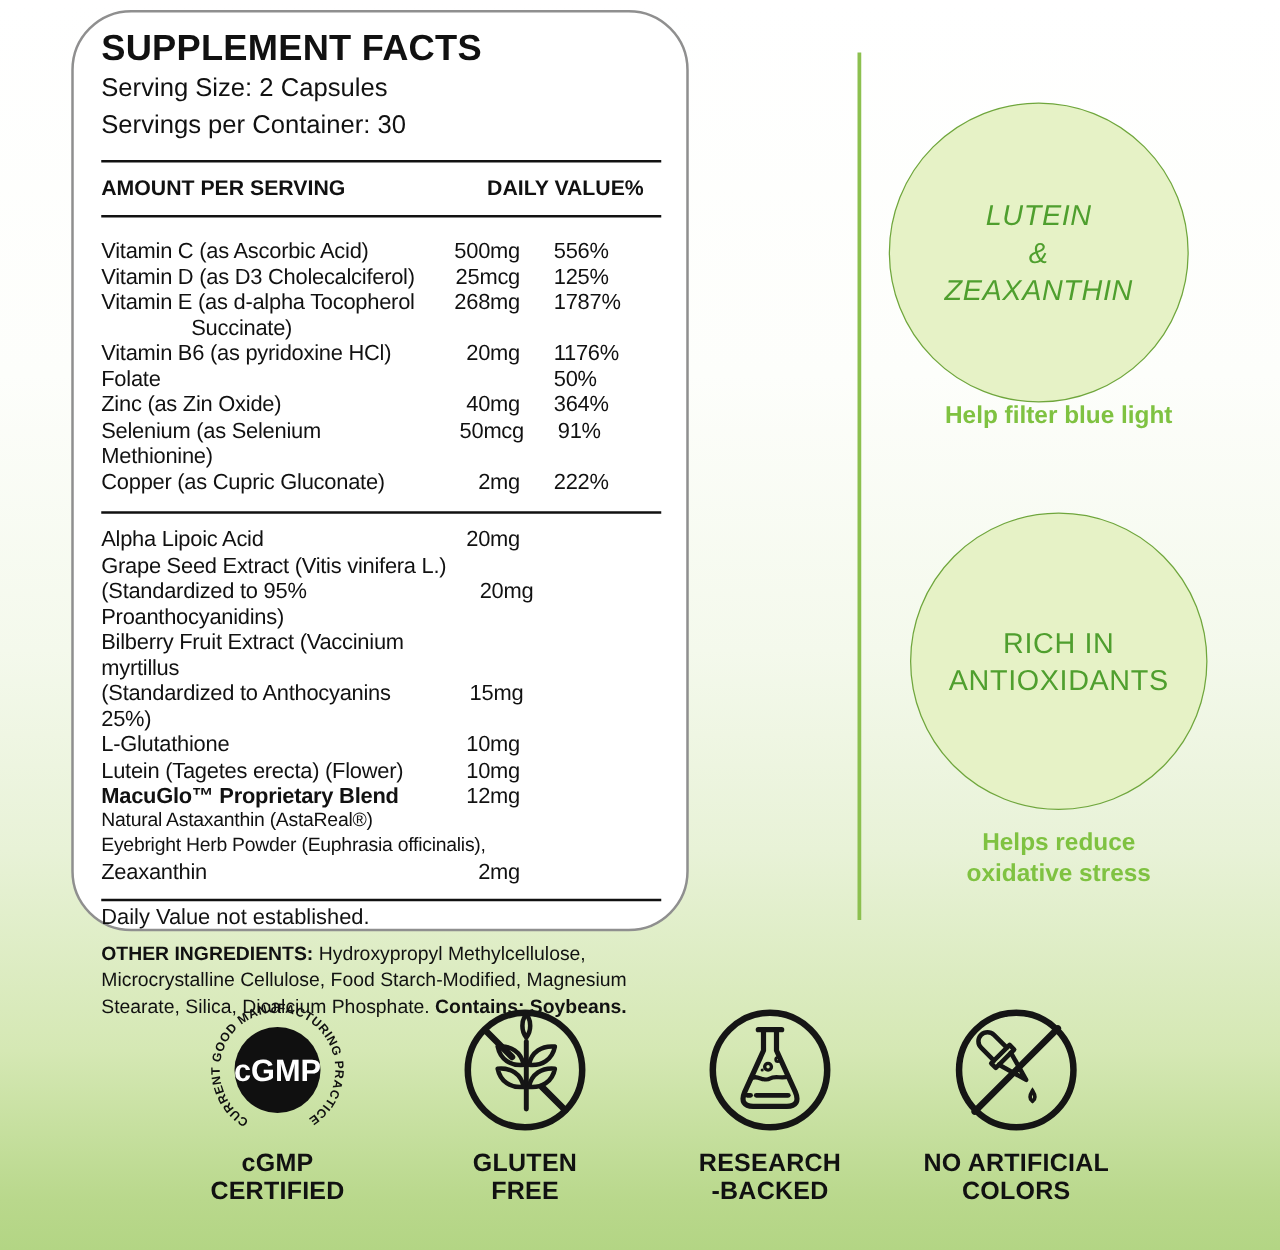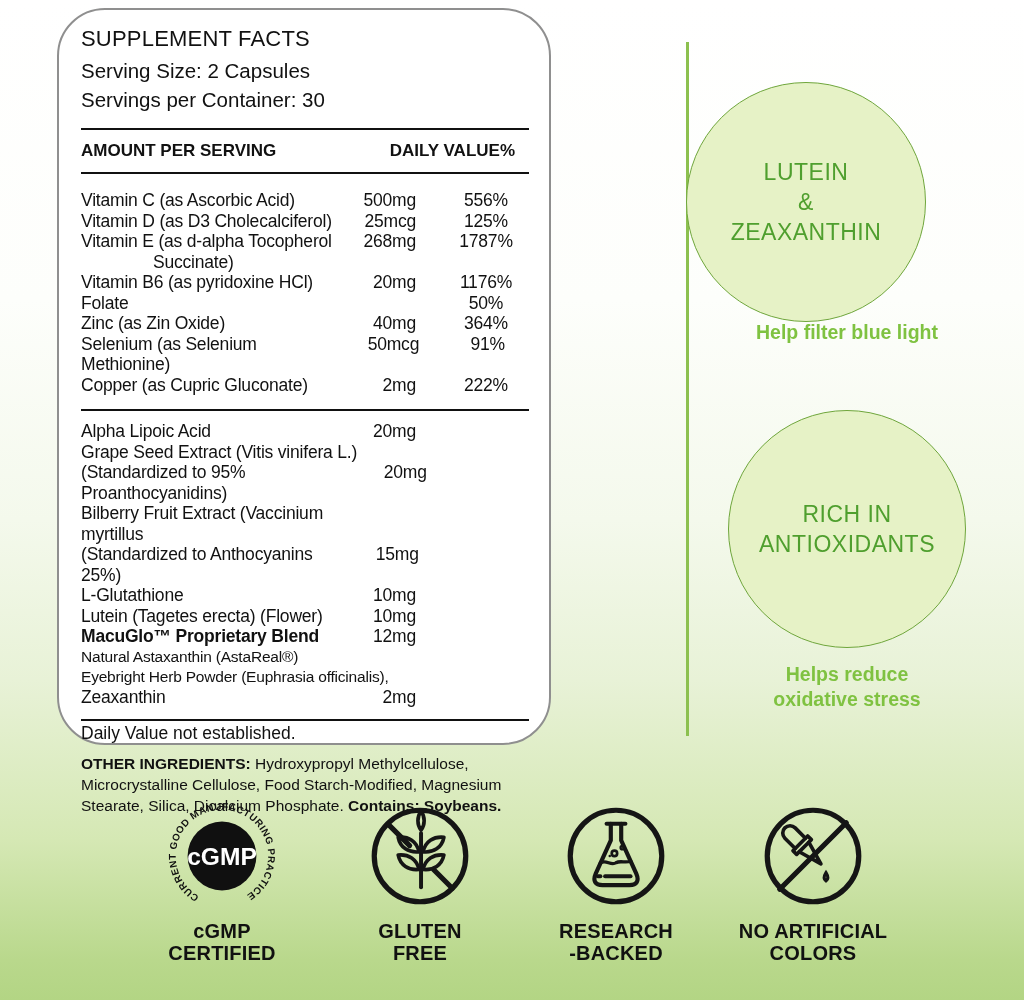--- a/index.html
+++ b/index.html
@@ -7,56 +7,56 @@
     width:1024px;height:1000px;overflow:hidden;position:relative;
     font-family:"Liberation Sans","DejaVu Sans",sans-serif;
     color:var(--ink,#111);
     background:linear-gradient(180deg,#ffffff 0%,#fdfefb 30%,#f4f9ec 52%,#e8f2d7 68%,#d5e8b4 84%,#b9d88c 96%,#b3d584 100%);
   }
   .facts-panel{
     position:absolute;left:57px;top:8px;width:494px;height:737px;box-sizing:border-box;
     background:#fff;border:2px solid var(--panel-border,#8f8f8f);border-radius:48px;
     padding:12px 20px 0 22px;
   }
-  .sf-title{font-size:22px;font-weight:normal;line-height:34px;letter-spacing:.2px;}
+  .sf-title{font-size:29px;font-weight:bold;line-height:34px;letter-spacing:.2px;}
   .sf-serving{font-size:20.5px;line-height:29px;}
   .rule{height:0;border-top:2px solid #111;}
   .rule.r1{margin-top:14px;}
   .rule.r2{margin-top:10px;}
   .rule.r3{margin-top:14px;}
   .rule.r4{margin-top:12px;}
   .colhead{display:flex;justify-content:space-between;margin-top:10px;line-height:22px;font-size:17px;font-weight:bold;}
   .colhead .dvh{padding-right:14px;}
   .rows{margin-top:16px;}
   .rows.blend{margin-top:10px;}
   .frow{display:flex;align-items:baseline;font-size:17.5px;line-height:20.5px;letter-spacing:-0.2px;gap:27px;}
   .frow .name{flex:1 1 auto;}
   .frow .amt{text-align:right;white-space:nowrap;}
-  .frow .dv{width:86px;text-align:center;white-space:nowrap;}
+  .frow .dv{width:86px;text-align:left;white-space:nowrap;}
   .frow.indent .name{padding-left:72px;}
   .frow.bold .name{font-weight:bold;}
   .frow.small{font-size:15.5px;line-height:20px;}
   .footnote{margin-top:0;font-size:17.5px;line-height:24px;}
   .other{margin-top:8px;font-size:15.5px;line-height:21px;}
   .other .b{font-weight:bold;}
   .divider{position:absolute;left:686px;top:42px;width:3px;height:694px;background:var(--accent-line,#8cc04f);}
   .hl-circle{
     position:absolute;border-radius:50%;
     background:var(--circle-fill,#e6f2c6);border:1.5px solid var(--circle-border,#6fa63c);
     display:flex;align-items:center;justify-content:center;text-align:center;box-sizing:border-box;
   }
   .hl-circle .hl-text{
     font-size:23px;line-height:30px;color:var(--circle-text,#4f9f2e);
     letter-spacing:.5px;white-space:pre-line;
   }
   .hl-caption{
     position:absolute;width:322px;text-align:center;font-weight:bold;
     font-size:19.5px;line-height:25px;color:var(--caption-text,#7fc241);white-space:pre-line;
   }
-  .c1{left:686px;top:82px;width:240px;height:240px;}
+  .c1{left:711px;top:82px;width:240px;height:240px;font-style:italic;}
   .c2{left:728px;top:410px;width:238px;height:238px;}
   .cap1{left:686px;top:320px;}
   .cap2{left:686px;top:662px;}
   .badge{position:absolute;top:795px;width:210px;text-align:center;}
   .badge .icon-box{height:122px;display:flex;align-items:center;justify-content:center;}
   .badge .blabel{margin-top:3px;font-size:20px;line-height:22px;font-weight:bold;white-space:pre-line;letter-spacing:.2px;}
   .b1{left:117px;} .b2{left:315px;} .b3{left:511px;} .b4{left:708px;}
   svg{display:block;}
 </style>
 </head>

